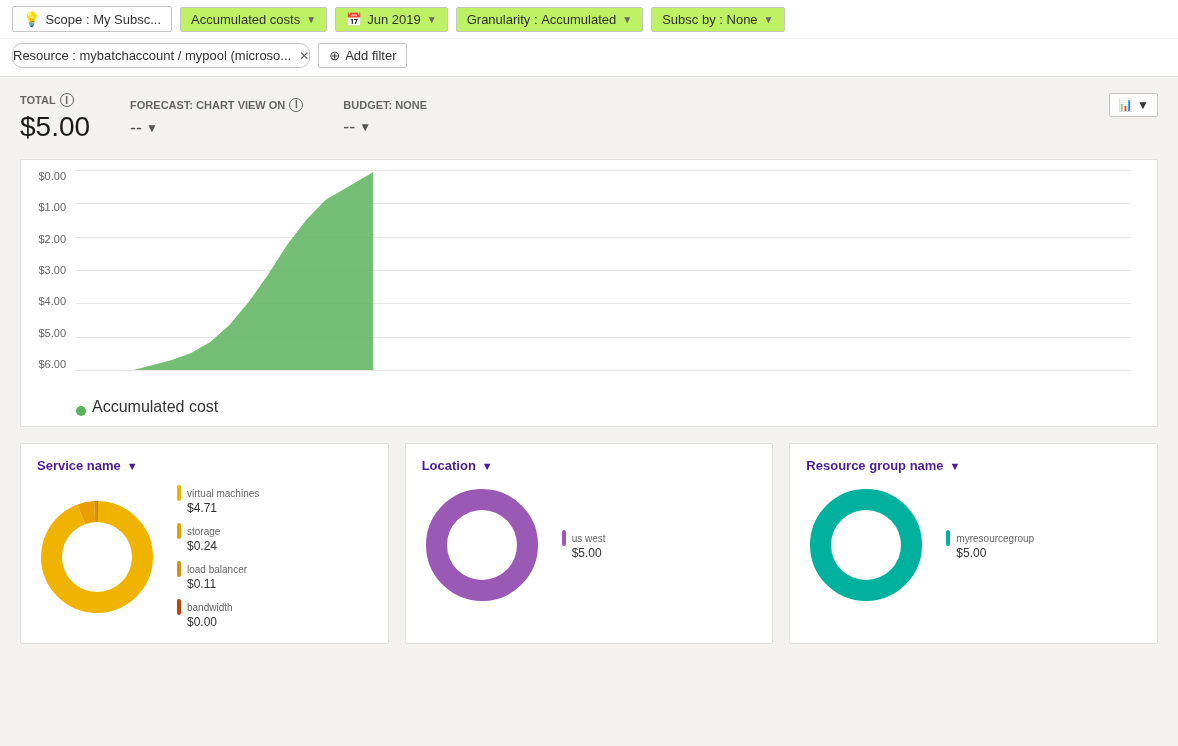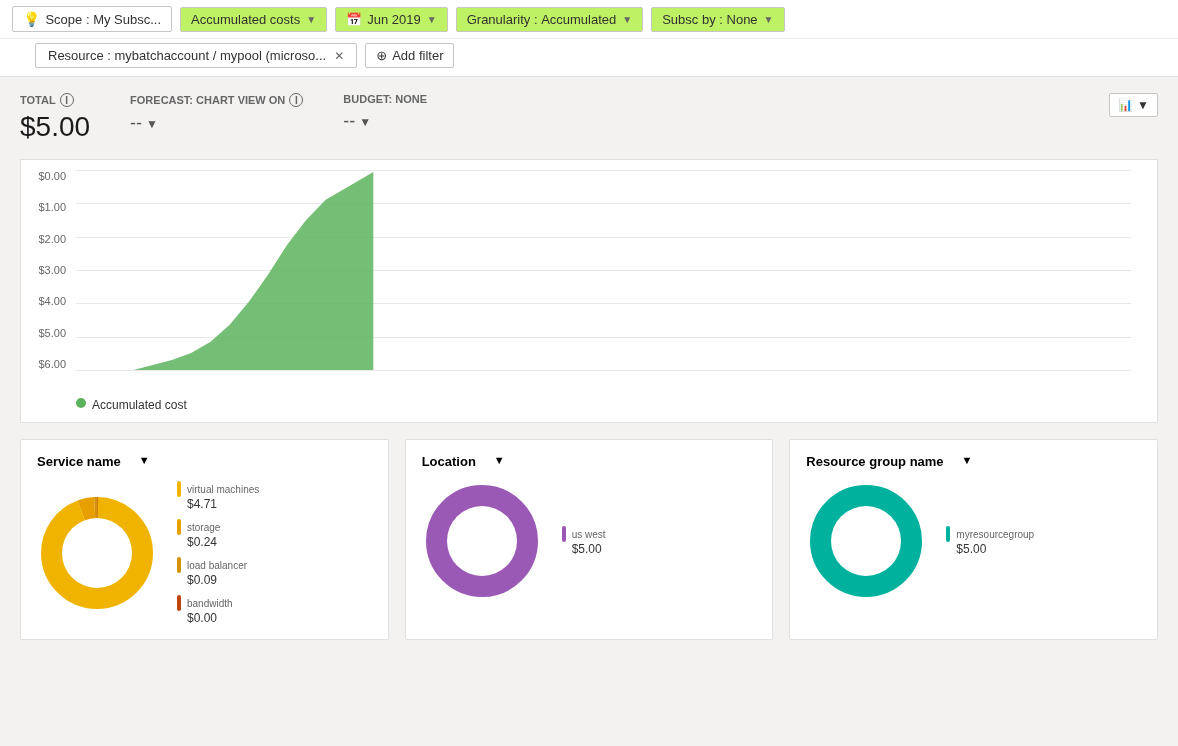--- a/index.html
+++ b/index.html
@@ -45,26 +45,25 @@
       padding: 4px 10px;
       background: #fff;
       cursor: pointer;
       font-size: 13px;
     }
     .scope-icon { margin-right: 5px; font-size: 14px; }
     .resource-filter-pill {
       display: flex;
       align-items: center;
       border: 1px solid #c8c6c4;
-      border-radius: 2px;
-      padding: 4px 12px;
+      border-radius: 10px;
+      padding: 4px 0;
       background: #fff;
       font-size: 13px;
       cursor: pointer;
-      margin-left: 23px;
     }
     .resource-filter-pill .close-btn {
       margin-left: 8px;
       cursor: pointer;
       color: #666;
       font-size: 12px;
     }
     .add-filter-btn {
       display: flex;
       align-items: center;
@@ -76,21 +75,21 @@
       font-size: 13px;
     }
     .add-filter-btn .plus { margin-right: 5px; }
 
     .main-content {
       padding: 16px 20px;
     }
 
     .metrics-row {
       display: flex;
-      align-items: flex-start;
+      align-items: center;
       gap: 40px;
       margin-bottom: 16px;
       position: relative;
     }
     .metric-block { display: flex; flex-direction: column; }
     .metric-label {
       font-size: 11px;
       color: #666;
       text-transform: uppercase;
       font-weight: 600;
@@ -189,25 +188,25 @@
       display: flex;
       justify-content: space-between;
       margin-left: 45px;
       margin-right: 10px;
       font-size: 11px;
       color: #666;
       margin-top: 4px;
     }
     .legend {
       display: flex;
-      align-items: flex-start;
+      align-items: flex-end;
       gap: 6px;
       margin-top: 8px;
       margin-left: 45px;
-      font-size: 12px;
+      font-size: 16px;
     }
     .legend-dot {
       width: 10px; height: 10px;
       border-radius: 50%;
     }
 
     
     .cards-row {
       display: flex;
       gap: 16px;
@@ -216,25 +215,25 @@
     .card {
       background: #fff;
       border: 1px solid #e0e0e0;
       border-radius: 2px;
       padding: 14px 16px;
       flex: 1;
       min-width: 300px;
     }
     .card-header {
       display: flex;
-      align-items: flex-start;
-      gap: 16px;
+      align-items: center;
+      gap: 4px;
       font-size: 13px;
       font-weight: 600;
-      color: #000000;
+      color: #4c1d95;
       margin-bottom: 12px;
       cursor: pointer;
     }
     .card-header .arrow { font-size: 11px; margin-left: 2px; }
     .card-body {
       display: flex;
       align-items: center;
       gap: 20px;
     }
     
@@ -437,21 +436,21 @@
               <span class="legend-color-bar" style="background:#e8a000;"></span>
               <span>storage</span>
             </div>
             <div class="legend-item-value">$0.24</div>
           </div>
           <div class="legend-item">
             <div class="legend-item-label">
               <span class="legend-color-bar" style="background:#d4920a;"></span>
               <span>load balancer</span>
             </div>
-            <div class="legend-item-value">$0.09</div>
+            <div class="legend-item-value">$0.11</div>
           </div>
           <div class="legend-item">
             <div class="legend-item-label">
               <span class="legend-color-bar" style="background:#c0450a;"></span>
               <span>bandwidth</span>
             </div>
             <div class="legend-item-value">$0.00</div>
           </div>
         </div>
       </div>

